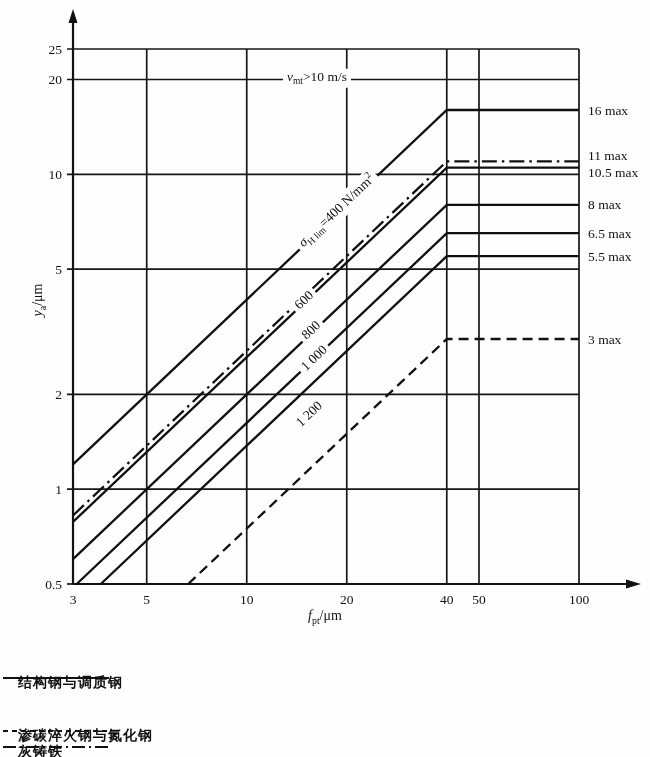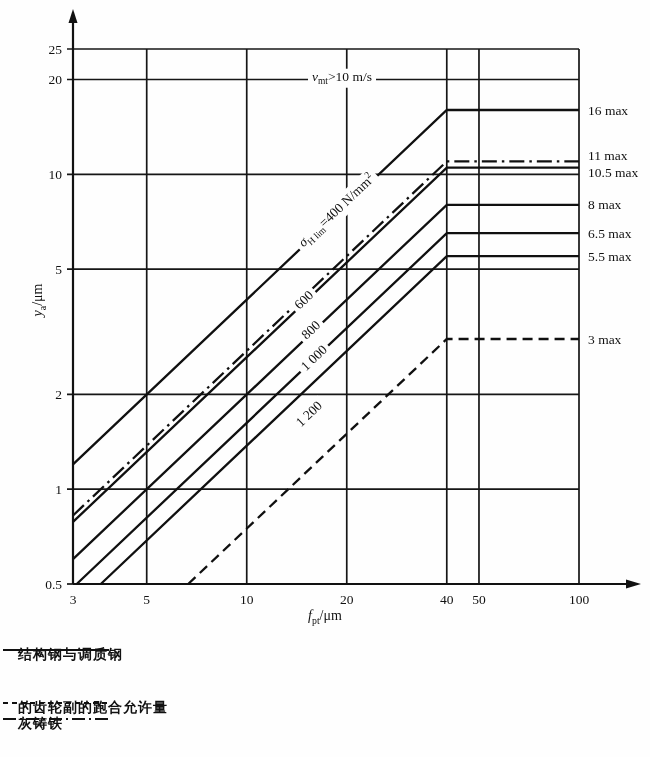--- a/index.html
+++ b/index.html
@@ -17,21 +17,21 @@
   .ann{position:absolute;background:#fefefe;font:13.5px "Liberation Serif",serif;color:#111;
        padding:0 4px;white-space:nowrap;line-height:1.15;}
   .rot{transform:translate(-50%,-50%) rotate(-43.5deg);}
   .ctr{transform:translate(-50%,-50%);}
   .ann i{font-style:italic;}
   sub{font-size:0.7em;}
   sup{font-size:0.7em;}
   .axtitle{position:absolute;font:14px "Liberation Serif",serif;color:#111;white-space:nowrap;}
   .ytitle{left:39px;top:300px;transform:translate(-50%,-50%) rotate(-90deg);}
   .xtitle{left:325px;top:617px;transform:translate(-50%,-50%);}
-  .legend-row{position:absolute;left:2px;display:flex;align-items:center;height:16px;}
+  .legend-row{position:absolute;left:2px;display:flex;align-items:center;height:16px;margin-top:28px;}
   .legend-label{margin-left:16px;font-family:"Liberation Sans",sans-serif;font-size:14px;
                 font-weight:bold;color:#111;letter-spacing:1px;white-space:nowrap;}
   .caption{position:absolute;left:0;top:728px;width:100%;text-align:center;
            font-family:"Liberation Sans",sans-serif;font-size:15.5px;font-weight:bold;
            color:#0e0e0e;letter-spacing:1px;}
   .caption .num{font-family:"Liberation Serif",serif;}
   .caption i, .legend i{font-style:italic;}
   .capgap{display:inline-block;width:12px;}
   .smgap{display:inline-block;width:5px;}
 </style>
@@ -81,21 +81,21 @@
       <text x="62" y="588.5" class="tick yt">0.5</text>
       <text x="73.0" y="604" class="tick xt">3</text>
       <text x="146.7" y="604" class="tick xt">5</text>
       <text x="246.7" y="604" class="tick xt">10</text>
       <text x="346.8" y="604" class="tick xt">20</text>
       <text x="446.8" y="604" class="tick xt">40</text>
       <text x="479.0" y="604" class="tick xt">50</text>
       <text x="579.0" y="604" class="tick xt">100</text>
     </svg>
 
-  <div class="ann ctr" style="left:342px;top:78px;"><i>v</i><sub>mt</sub><span>&gt;10 m/s</span></div>
+  <div class="ann ctr" style="left:317px;top:78px;"><i>v</i><sub>mt</sub><span>&gt;10 m/s</span></div>
 
   <div class="ann rot" style="left:337px;top:211px;"><i>σ</i><sub>H lim</sub><span>=400 N/mm</span><sup>2</sup></div>
 
   <div class="ann rot" style="left:304px;top:300px;">600</div>
   <div class="ann rot" style="left:311px;top:330px;">800</div>
   <div class="ann rot" style="left:314px;top:358px;">1 000</div>
   <div class="ann rot" style="left:309px;top:414px;">1 200</div>
 
   <div class="axtitle ytitle"><i>y</i><sub>a</sub><span>/μm</span></div>
   <div class="axtitle xtitle"><i>f</i><sub>pt</sub><span>/μm</span></div>
@@ -110,18 +110,18 @@
     <div class="legend-row" style="top:716px;">
       <svg width="108" height="6">
         <line x1="1" y1="3" x2="107" y2="3" stroke="#111" stroke-width="2.2" stroke-dasharray="13,4,2,4"></line>
       </svg>
       <span class="legend-label">灰铸铁</span>
     </div>
     <div class="legend-row" style="top:700px;">
       <svg width="108" height="6">
         <line x1="1" y1="3" x2="107" y2="3" stroke="#111" stroke-width="2" stroke-dasharray="5,4"></line>
       </svg>
-      <span class="legend-label">的齿轮副的跑合允许量</span>
+      <span class="legend-label">渗碳淬火钢与氮化钢</span>
     </div>
   </div>
 
 
 </div>
 
 </body></html>

